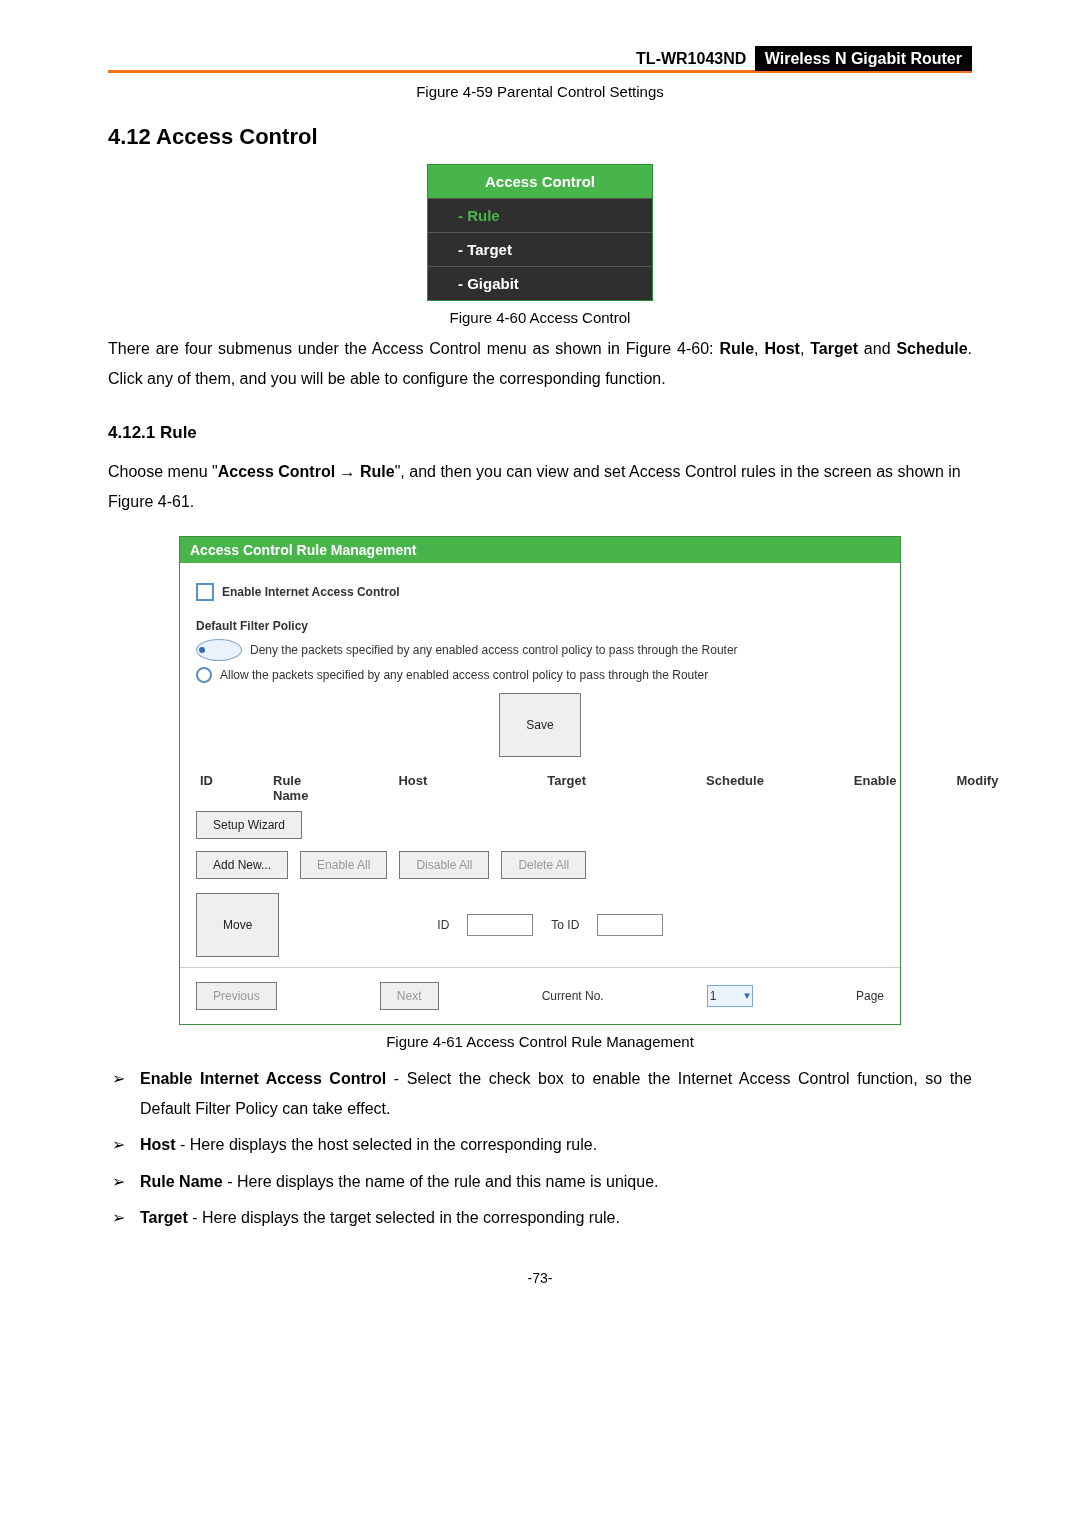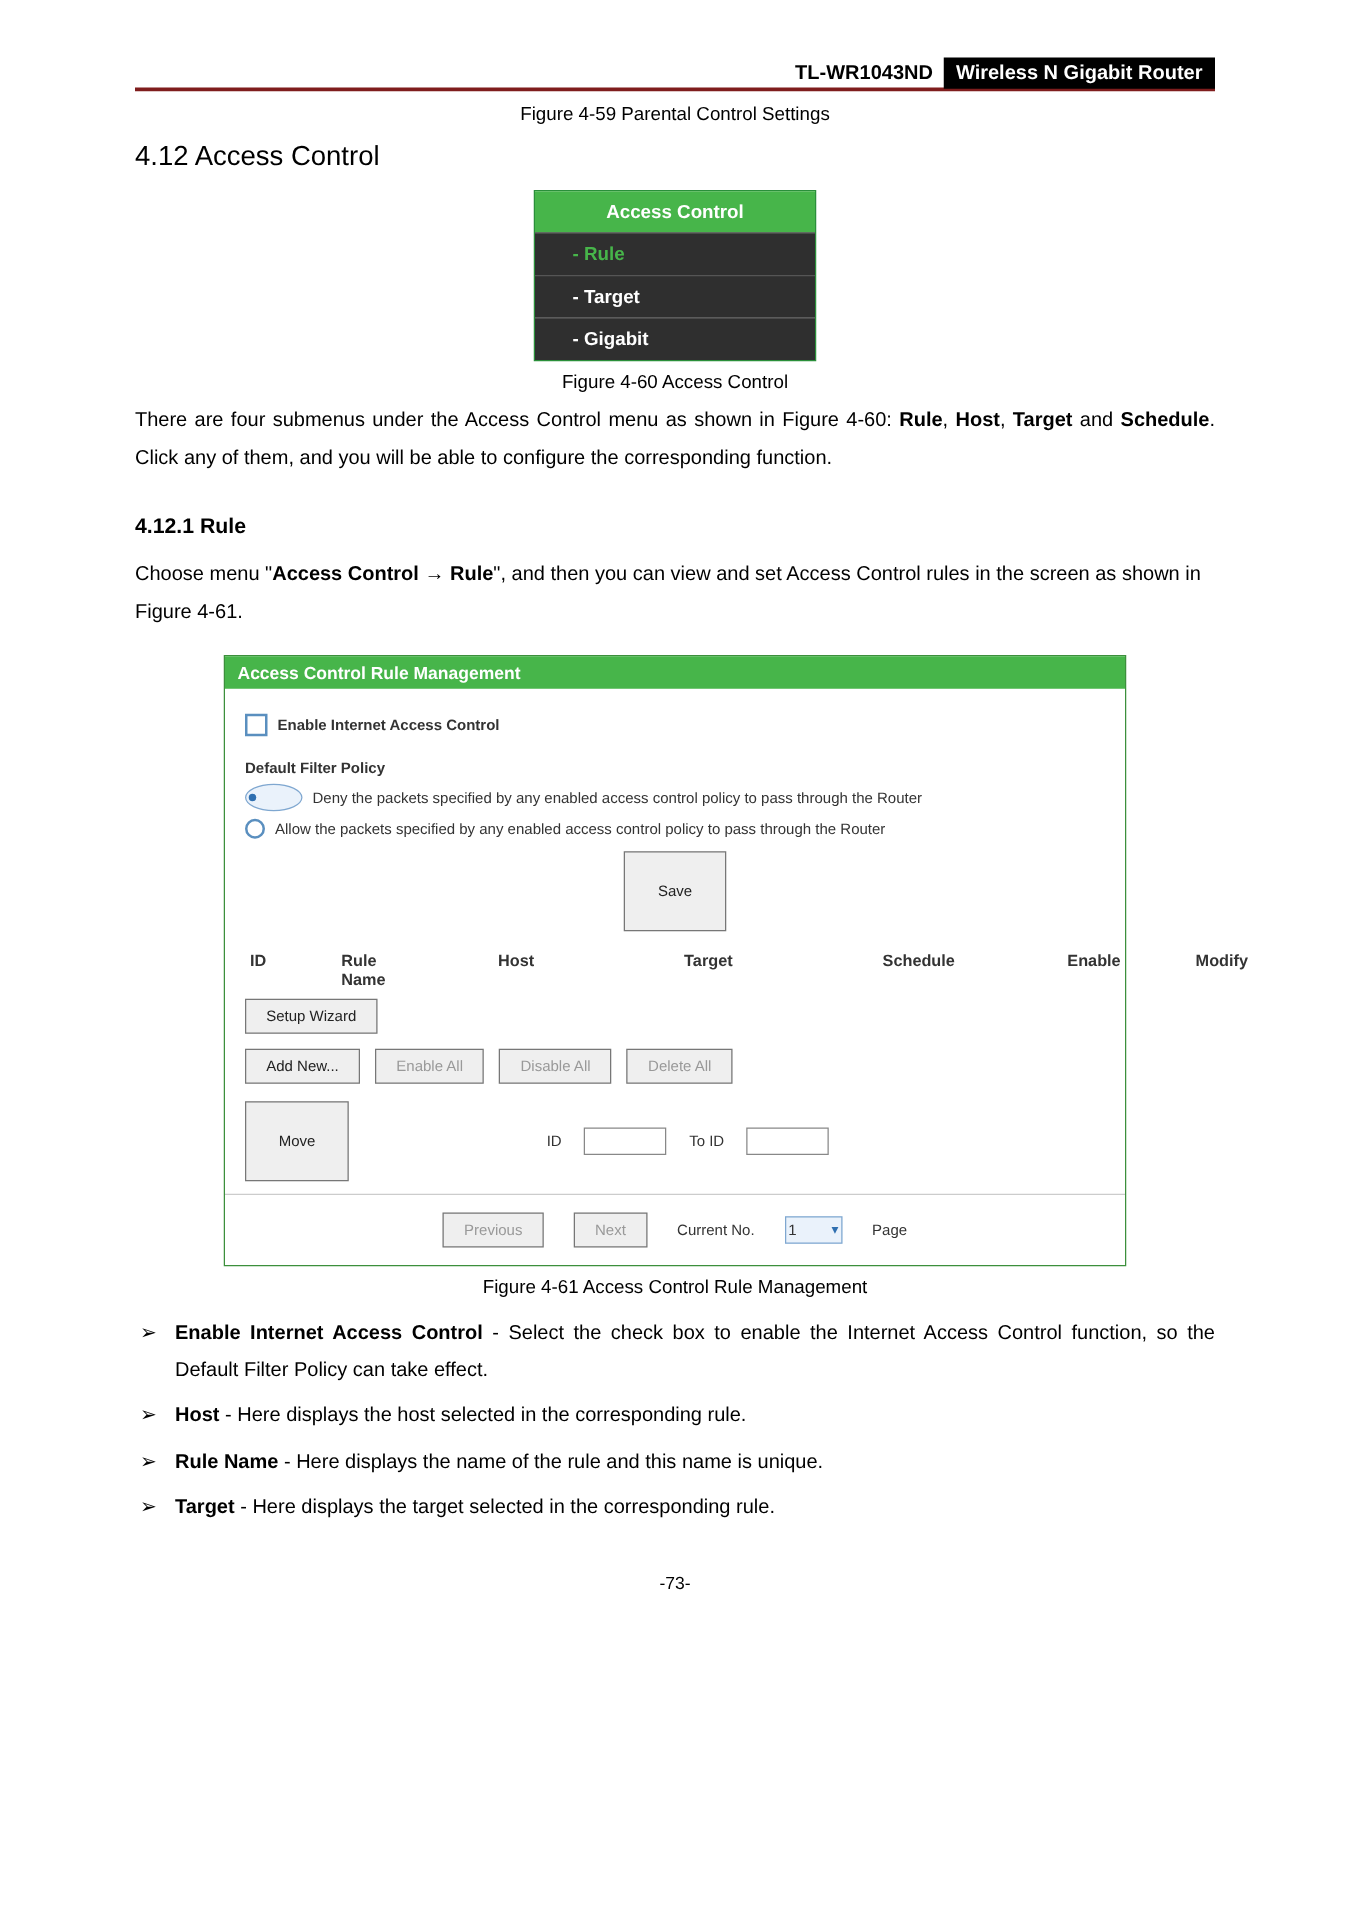--- a/index.html
+++ b/index.html
@@ -1,21 +1,21 @@
 <!DOCTYPE html>
 <html><head>
 <meta charset="utf-8">
 <style>
 body{margin:0;background:#fff;font-family:Arial,sans-serif;color:#000}
 .page{width:1080px;margin:0 auto;padding:50px 108px 40px;box-sizing:border-box}
-.hdr{border-bottom:3px solid #7f1d1d;padding-bottom:2px;margin-bottom:10px;text-align:right}
+.hdr{border-bottom:3px solid #f97316;padding-bottom:2px;margin-bottom:10px;text-align:right}
 .hdr-model{font-weight:bold;font-size:16px;margin-right:4px}
 .hdr-prod{color:#fff;background:#000;padding:4px 10px;font-size:16px;font-weight:bold}
 .figcap{text-align:center;font-size:15px;margin:8px 0}
-.h2{font-size:22px;font-weight:normal;margin:12px 0 14px}
+.h2{font-size:22px;font-weight:bold;margin:24px 0 14px}
 .h3{font-size:17px;font-weight:bold;margin:28px 0 14px}
 .para{font-size:16px;line-height:1.9}
 .para.just{text-align:justify}
 .menubox{width:224px;margin:14px auto 8px;border:1px solid #2a8f3a}
 .mhead{background:#47b54a;color:#fff;font-weight:bold;text-align:center;padding:8px 0;font-size:15px}
 .mitem{background:#2f2f2f;color:#fff;padding:8px 0 8px 30px;font-weight:bold;font-size:15px;border-top:1px solid #555}
 .mitem.active{color:#47b54a}
 .panel{border:1px solid #3c8f3c;margin:18px auto 8px;width:720px;font-size:12px;color:#333}
 .phead{background:#47b54a;color:#fff;font-weight:bold;padding:5px 10px;font-size:14px}
 .pbody{padding:14px 16px 10px}
@@ -25,21 +25,21 @@
 .rad.sel::after{content:"";width:6px;height:6px;background:#2f6fb0;border-radius:50%}
 .btn{border:1px solid #777;background:#efefef;padding:2px 16px;font-size:12px;color:#222;height:22px;display:inline-flex;align-items:center}
 .btn.dis{color:#999}
 .btn.wide{padding:20px 26px}
 .savewrap{text-align:center;margin:10px 0 16px}
 .tblhead{display:flex;gap:60px;font-weight:bold;margin:6px 0 8px 4px;font-size:13px}
 .rowbtns{display:flex;gap:12px;margin:12px 0}
 .moverow{display:flex;align-items:center;gap:18px;margin:14px 0 6px}
 .txt{border:1px solid #888;background:#fff;width:64px;height:20px}
 hr.sep{border:0;border-top:1px solid #ccc;margin:10px -16px}
-.pager{display:flex;align-items:center;justify-content:center;gap:24px;font-size:12px;padding:4px 0}
+.pager{display:flex;align-items:center;justify-content:space-between;gap:24px;font-size:12px;padding:4px 0}
 .sel{border:1px solid #7fa7d0;background:#eaf2fb;width:40px;height:20px;display:inline-flex;align-items:center;justify-content:space-between;padding:0 2px}
 .sel .arrow{color:#2f6fb0;font-size:11px}
 ul.bl{list-style:none;padding:0;margin:14px 0 0}
 ul.bl li{font-size:16px;line-height:1.9;padding-left:32px;position:relative;margin-bottom:6px;text-align:justify}
 ul.bl li::before{content:"\27A2";position:absolute;left:4px;top:0}
 .pgnum{text-align:center;font-size:14px;margin-top:36px}
 b{font-weight:bold}
 </style>
 </head>
 <body>

